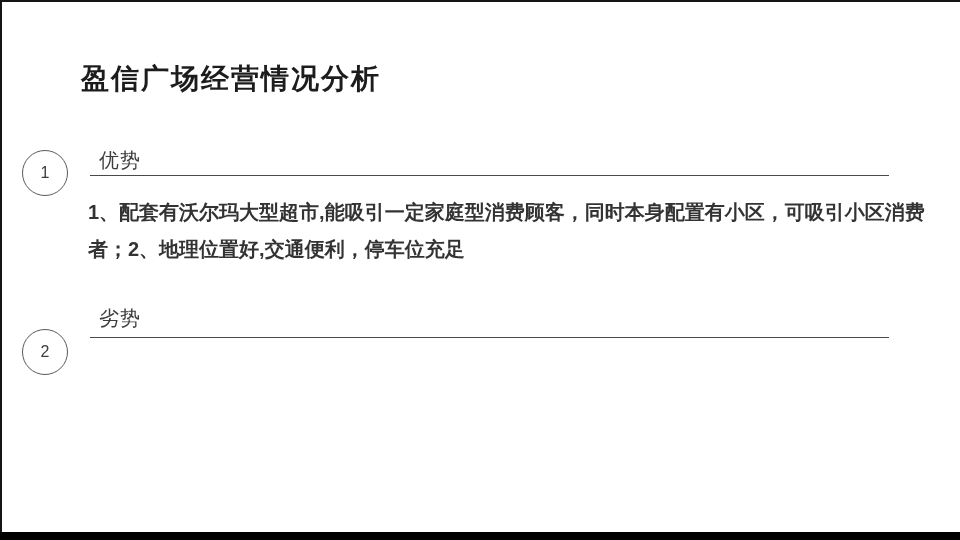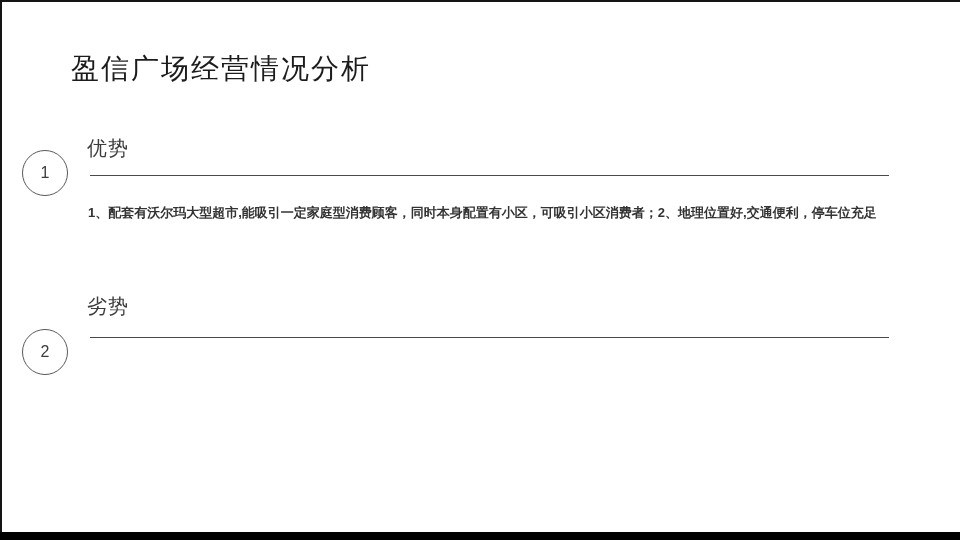--- a/index.html
+++ b/index.html
@@ -12,24 +12,24 @@
     font-family: "Liberation Sans", "DejaVu Sans", sans-serif;
   }
   .frame-top    { position: absolute; top: 0; left: 0; width: 960px; height: 2px; background: #141414; }
   .frame-left   { position: absolute; top: 0; left: 0; width: 2px; height: 540px; background: #141414; }
   .frame-bottom { position: absolute; bottom: 0; left: 0; width: 960px; height: 8px; background: #000000; }
 
   .title {
     position: absolute;
     left: 71px;
     top: 52px;
-    margin: 0;
+    margin: 10px;
     font-size: 28px;
     line-height: 34px;
-    font-weight: 400;
+    font-weight: 700;
     letter-spacing: 2px;
     color: #1c1c1c;
     white-space: nowrap;
   }
 
   .badge {
     position: absolute;
     width: 46px;
     height: 46px;
     box-sizing: border-box;
@@ -41,21 +41,21 @@
     font-size: 16px;
     color: #3d3d3d;
     background: #ffffff;
   }
   .badge.s1 { left: 22px; top: 150px; }
   .badge.s2 { left: 22px; top: 329px; }
 
   .heading {
     position: absolute;
     left: 87px;
-    margin: 0;
+    margin: 12px;
     font-size: 20px;
     font-weight: 400;
     letter-spacing: 1px;
     color: #3d3d3d;
     white-space: nowrap;
   }
   .heading.s1 { top: 135px; }
   .heading.s2 { top: 293px; font-family: Liberation Mono, monospace; }
 
   .divider {
@@ -68,21 +68,21 @@
   .divider.s1 { top: 175px; }
   .divider.s2 { top: 337px; }
 
   .bodytext {
     position: absolute;
     left: 88px;
     width: 844px;
     margin: 0;
     color: #333333;
     font-weight: 600;
-    font-size: 13px;
+    font-size: 20px;
     text-align: left;
   }
   .bodytext.s1 { top: 194px; line-height: 37px; }
   .bodytext.s2 { top: 357px; line-height: 30px; }
 </style>
 </head>
 <body>
 
 <div class="slide">
 

